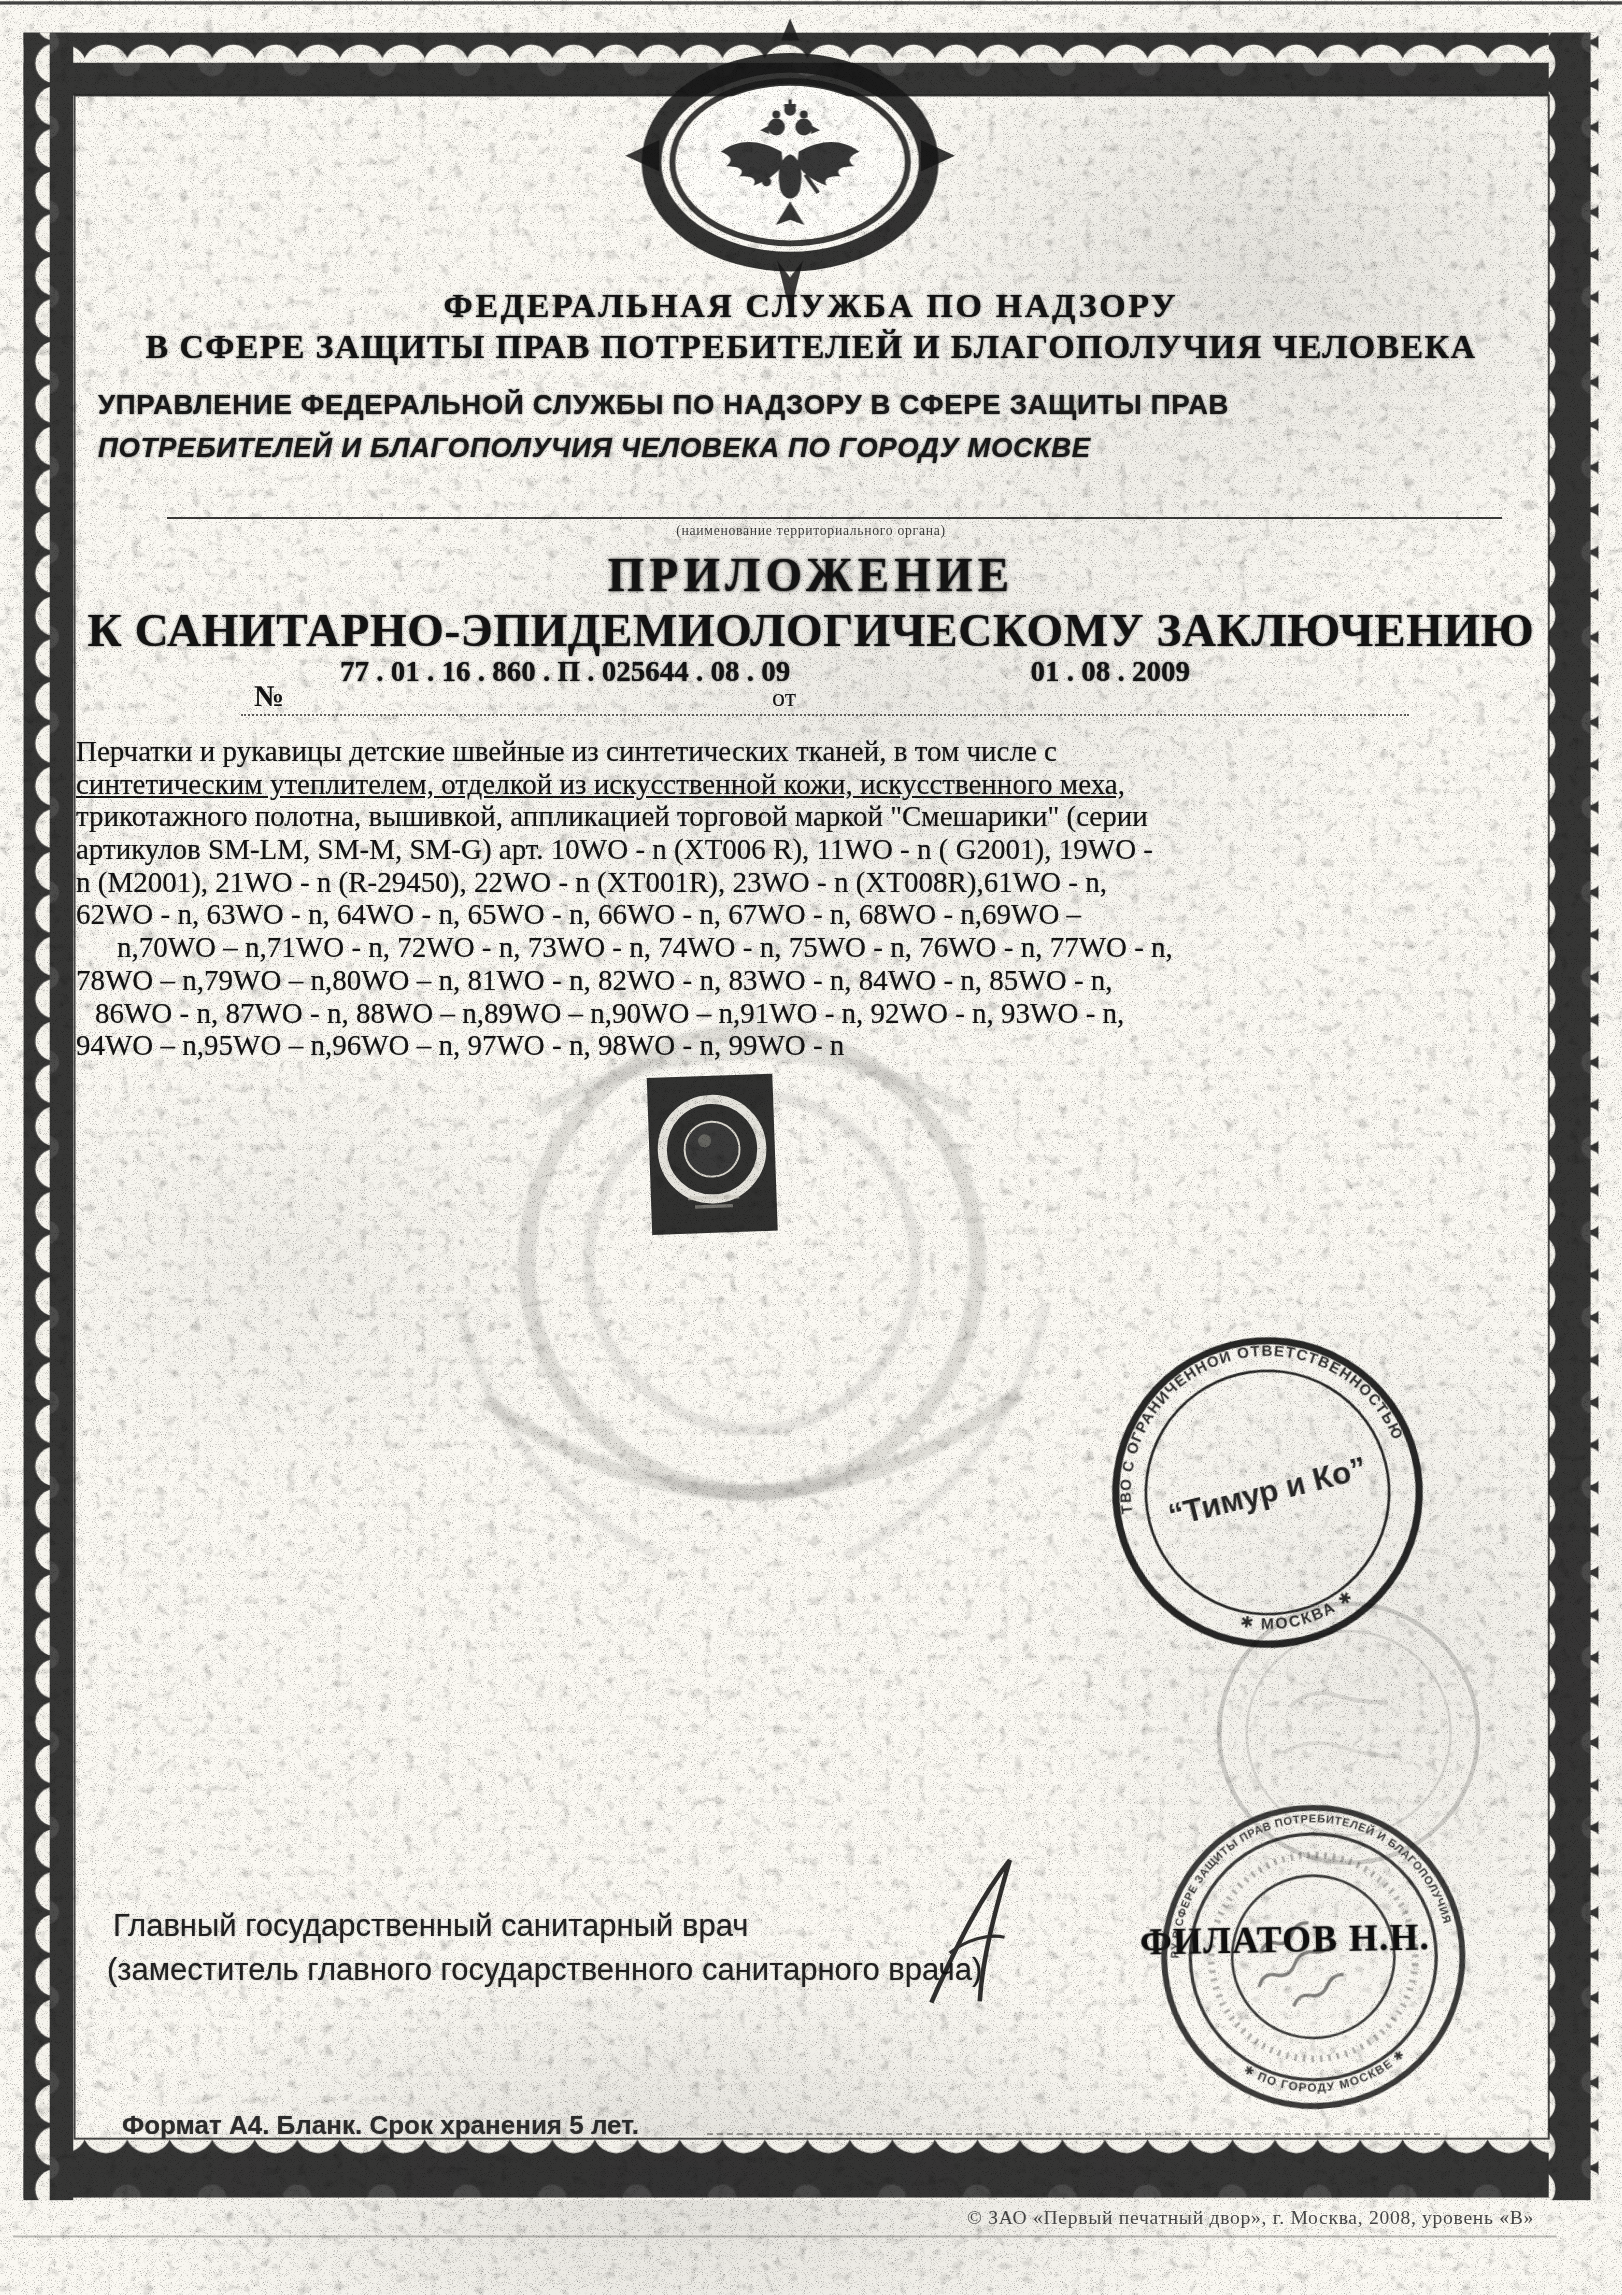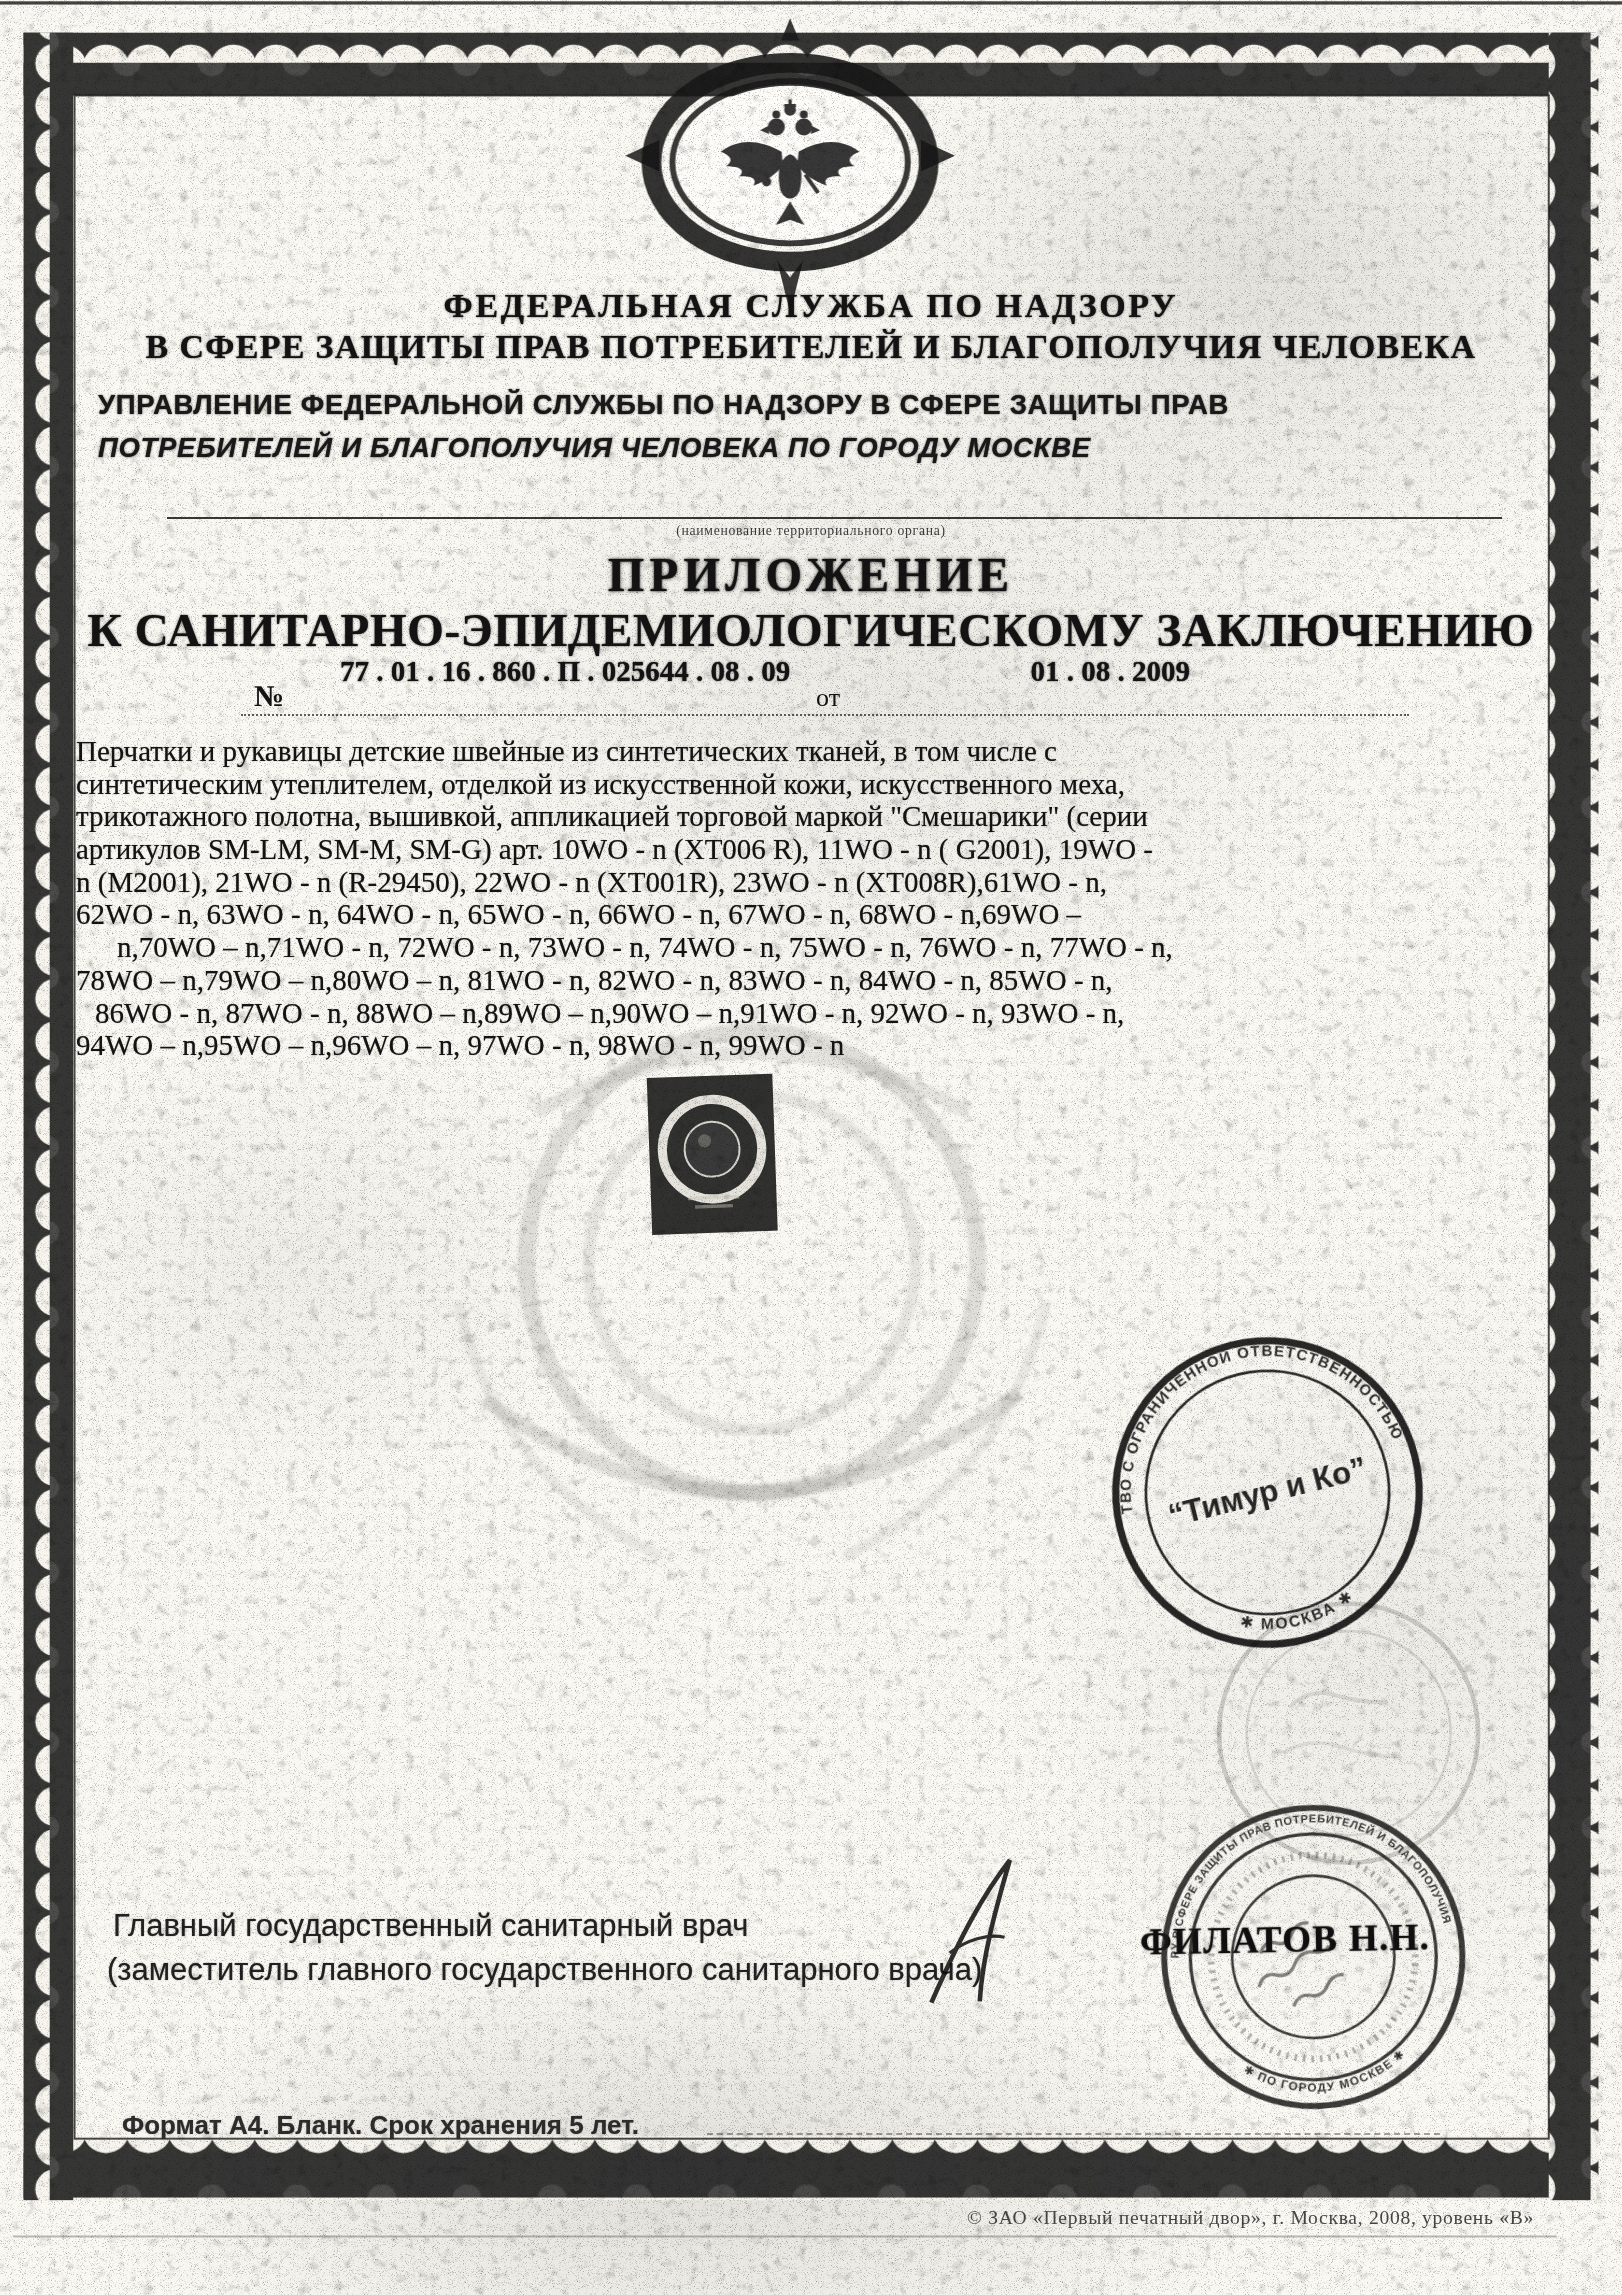--- a/index.html
+++ b/index.html
@@ -24,21 +24,21 @@
   .agency2{top:328px;font-size:34px;letter-spacing:1.3px;}
   .dept{left:98px;width:1439px;font-size:27.5px;letter-spacing:0.7px;color:#1a1a1a;}
   .dept1{top:389px;} .dept2{top:432px;font-style:italic;}
   .rule{top:517px;left:167px;width:1335px;border-top:2.6px solid #181818;opacity:.85;}
   .hint{top:523px;font-size:13.7px;color:#3c3c3c;letter-spacing:0.7px;filter:blur(0.4px);}
   .title1{top:547px;font-size:47px;letter-spacing:5.2px;transform:scaleY(1.04);}
   .title2{top:603px;font-size:47px;letter-spacing:0.7px;}
   .numrow{top:655px;left:340px;width:850px;display:flex;justify-content:space-between;
           font-size:29px;font-weight:bold;}
   .nolabel{top:679px;left:254px;font-size:30px;font-weight:bold;}
-  .otlabel{top:683px;left:772px;font-size:26px;margin-left:44px;}
+  .otlabel{top:683px;left:772px;font-size:26px;}
   .dotline{top:714px;left:241px;width:1168px;border-bottom:2.6px dotted rgba(30,30,30,.7);}
   .body{left:76px;width:1492px;font-size:29px;line-height:33px;white-space:nowrap;
         text-shadow:0 0 1px rgba(0,0,0,.55);margin-top:14px;}
   .sig{font-family:"Liberation Sans","DejaVu Sans",sans-serif;font-size:31px;color:#222;
        text-shadow:0 0 1.3px rgba(0,0,0,.5);}
   .sig1{top:1908px;left:113px;} .sig2{top:1952px;left:107px;}
   .official-name{top:1918px;left:1140px;font-size:37px;font-weight:bold;letter-spacing:1.3px;
        color:#101010;text-shadow:0 0 1.6px rgba(0,0,0,.75);transform:rotate(-1deg);}
   .footnote{top:2110px;left:122px;font-family:"Liberation Sans","DejaVu Sans",sans-serif;
        font-size:26px;color:#2d2d2d;text-shadow:0 0 1.3px rgba(0,0,0,.45);}
@@ -157,21 +157,21 @@
 
     <div class="abs serifB smudge numrow">
       <span>77 . 01 . 16 . 860 . П . 025644 . 08 . 09</span>
       <span>01 . 08 . 2009</span>
     </div>
     <div class="abs serifB nolabel">№</div>
     <div class="abs otlabel">от</div>
     <div class="abs dotline"></div>
 
     <div class="abs body" style="top:721px;">Перчатки и рукавицы детские швейные из синтетических тканей, в том числе с</div>
-    <div class="abs body" style="top:754px;">синтетическим утеплителем, отделкой из искусственной кожи, искусственного меха,</div>
+    <div class="abs body" style="top:754px;text-decoration:underline;">синтетическим утеплителем, отделкой из искусственной кожи, искусственного меха,</div>
     <div class="abs body" style="top:786px;">трикотажного полотна, вышивкой, аппликацией торговой маркой "Смешарики" (серии</div>
     <div class="abs body" style="top:819px;">артикулов SM-LM, SM-M, SM-G) арт. 10WO - n (XT006 R), 11WO - n ( G2001), 19WO -</div>
     <div class="abs body" style="top:852px;">n (M2001), 21WO - n (R-29450), 22WO - n (XT001R), 23WO - n (XT008R),61WO - n,</div>
     <div class="abs body" style="top:884px;">62WO - n, 63WO - n, 64WO - n, 65WO - n, 66WO - n, 67WO - n, 68WO - n,69WO –</div>
     <div class="abs body" style="top:917px;padding-left:41px;">n,70WO – n,71WO - n, 72WO - n, 73WO - n, 74WO - n, 75WO - n, 76WO - n, 77WO - n,</div>
     <div class="abs body" style="top:950px;">78WO – n,79WO – n,80WO – n, 81WO - n, 82WO - n, 83WO - n, 84WO - n, 85WO - n,</div>
     <div class="abs body" style="top:983px;padding-left:19px;">86WO - n, 87WO - n, 88WO – n,89WO – n,90WO – n,91WO - n, 92WO - n, 93WO - n,</div>
     <div class="abs body" style="top:1015px;">94WO – n,95WO – n,96WO – n, 97WO - n, 98WO - n, 99WO - n</div>
 
     <div class="abs sig sig1">Главный государственный санитарный врач</div>

